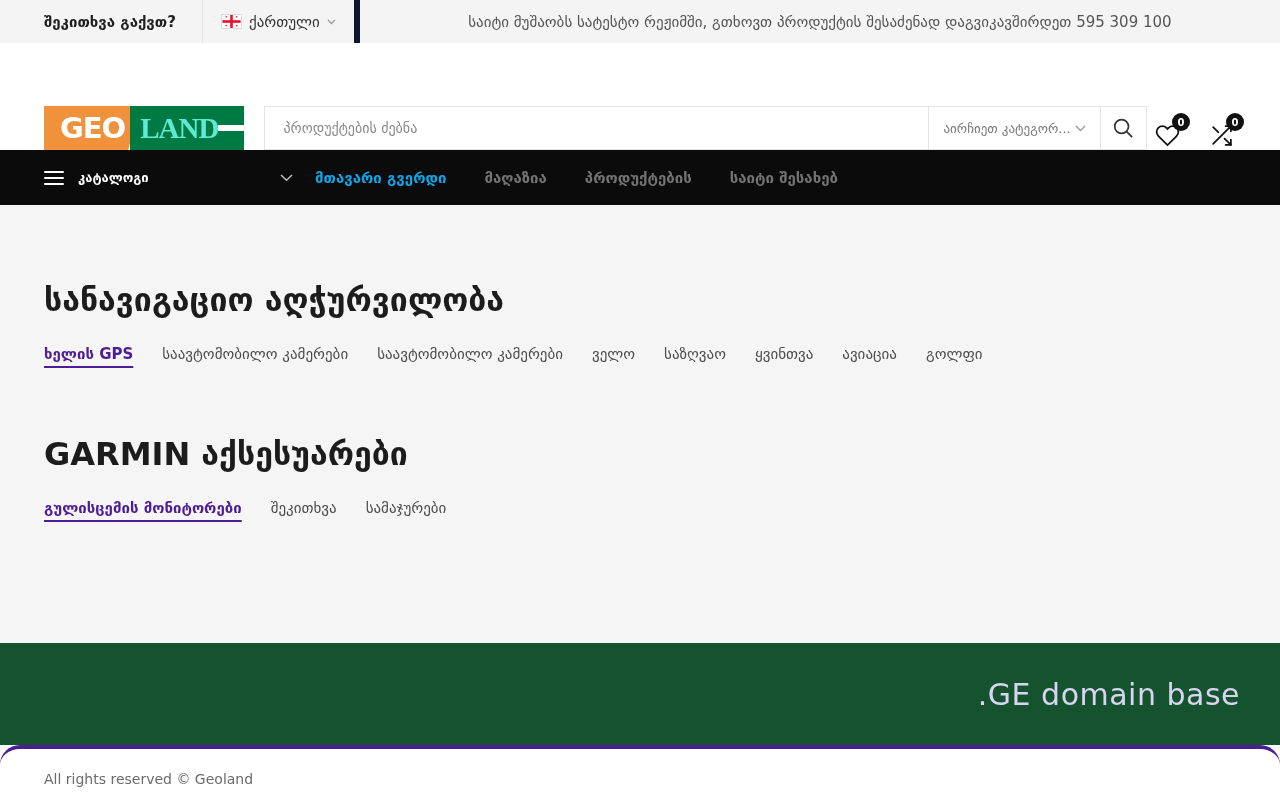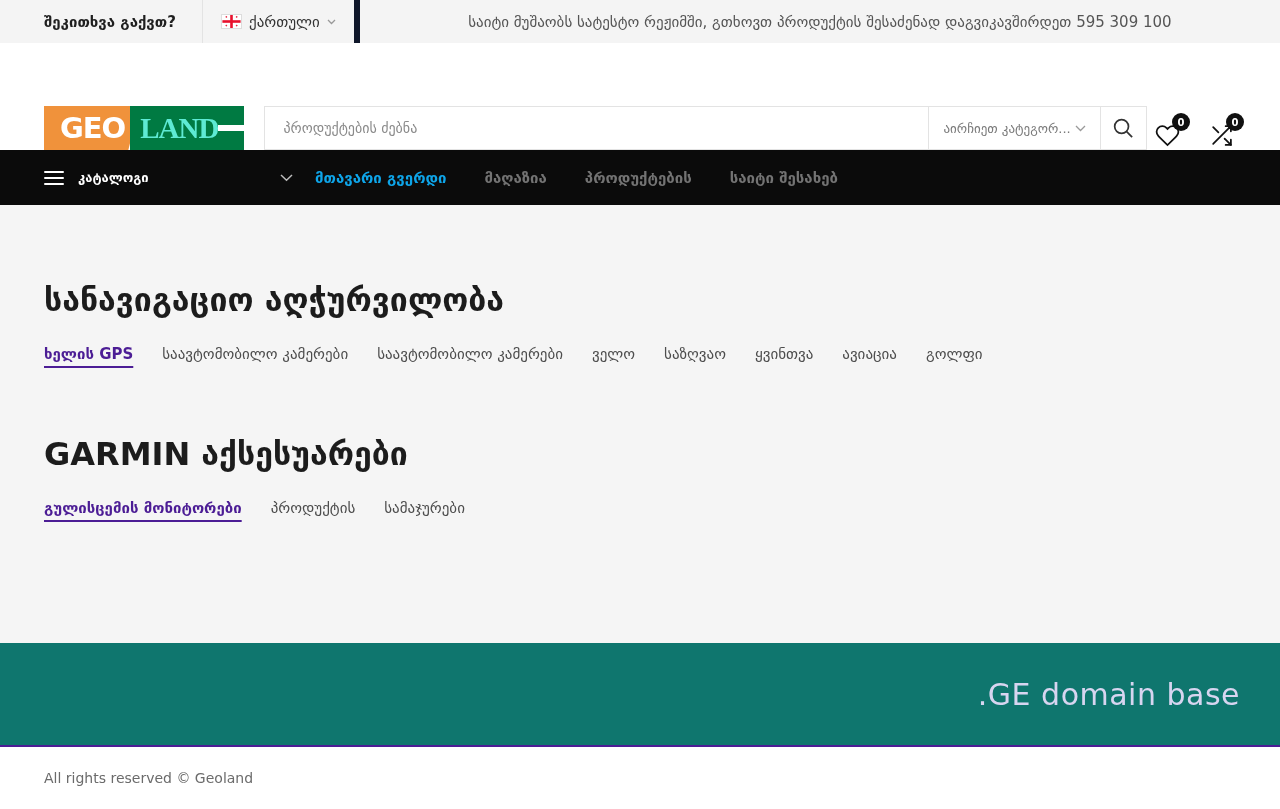--- a/index.html
+++ b/index.html
@@ -202,40 +202,41 @@
     font-weight: bold;
     text-decoration: underline;
     text-underline-offset: 7px;
     text-decoration-thickness: 1.5px;
   }
   .section + .section { margin-top: 72px; }
 
   
   .watermark-strip {
     height: 102px;
-    background: #0f766e;
+    background: #14532d;
     display: flex;
     align-items: center;
     justify-content: flex-end;
     padding-right: 40px;
   }
   .watermark {
     font-size: 30px;
     color: #d7d5f0;
     letter-spacing: 0.5px;
   }
 
   
   .footer {
     height: 64px;
-    border-top: 2px solid #4c1d95;
+    border-top: 4px solid #4c1d95;
     display: flex;
     align-items: center;
     padding: 0 44px;
     background: #fff;
+    border-radius: 20px;
   }
   .footer-text { font-size: 14px; color: #6b6b6b; }
 </style>
 </head>
 <body>
 
 <div class="topbar">
   <div class="topbar-question">შეკითხვა გაქვთ?</div>
   <div class="topbar-lang">
     <svg class="flag" viewBox="0 0 21 15" xmlns="http://www.w3.org/2000/svg">
@@ -339,21 +340,21 @@
       <a class="cat-link">ყვინთვა</a>
       <a class="cat-link">ავიაცია</a>
       <a class="cat-link">გოლფი</a>
     </div>
   </div>
 
   <div class="section">
     <div class="section-title">GARMIN აქსესუარები</div>
     <div class="links-row">
       <a class="cat-link active">გულისცემის მონიტორები</a>
-      <a class="cat-link">პროდუქტის</a>
+      <a class="cat-link">შეკითხვა</a>
       <a class="cat-link">სამაჯურები</a>
     </div>
   </div>
 
 </div>
 
 <div class="watermark-strip">
   <span class="watermark">.GE domain base</span>
 </div>
 

